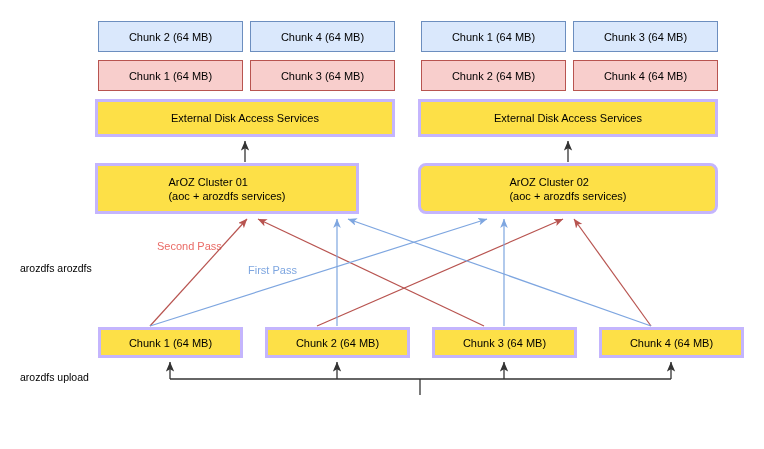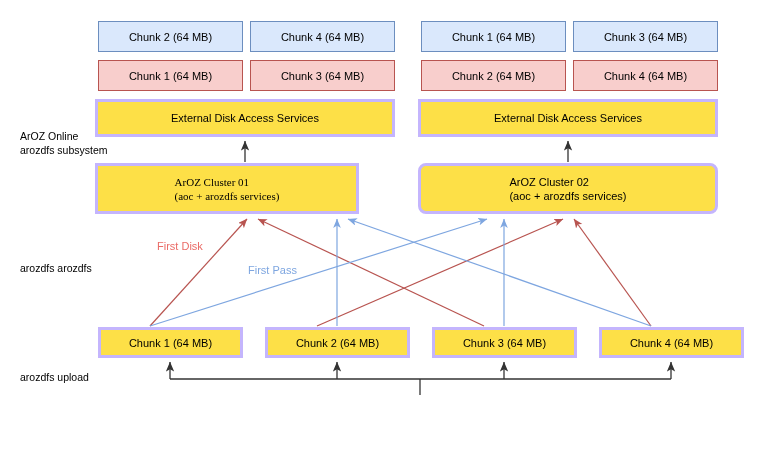--- a/index.html
+++ b/index.html
@@ -89,37 +89,35 @@
   <div class="box blue" style="left:573px; top:21px; width:145px; height:31px;">Chunk 3 (64 MB)</div>
 
   <div class="box red" style="left:98px;  top:60px; width:145px; height:31px;">Chunk 1 (64 MB)</div>
   <div class="box red" style="left:250px; top:60px; width:145px; height:31px;">Chunk 3 (64 MB)</div>
   <div class="box red" style="left:421px; top:60px; width:145px; height:31px;">Chunk 2 (64 MB)</div>
   <div class="box red" style="left:573px; top:60px; width:145px; height:31px;">Chunk 4 (64 MB)</div>
 
   <div class="box plain" style="left:95px;  top:99px; width:300px; height:38px;">External Disk Access Services</div>
   <div class="box plain" style="left:418px; top:99px; width:300px; height:38px;">External Disk Access Services</div>
 
-  <div class="box plain" style="left:95px;  top:163px; width:264px; height:51px;font-family:Liberation Serif, serif;">ArOZ Cluster 01
+  <div class="box plain" style="left:95px;  top:163px; width:264px; height:51px;">ArOZ Cluster 01
 (aoc + arozdfs services)</div>
   <div class="box plain" style="left:418px; top:163px; width:300px; height:51px;border-radius:8px;">ArOZ Cluster 02
 (aoc + arozdfs services)</div>
 
   <div class="box plain" style="left:98px;  top:327px; width:145px; height:31px;">Chunk 1 (64 MB)</div>
   <div class="box plain" style="left:265px; top:327px; width:145px; height:31px;">Chunk 2 (64 MB)</div>
   <div class="box plain" style="left:432px; top:327px; width:145px; height:31px;">Chunk 3 (64 MB)</div>
   <div class="box plain" style="left:599px; top:327px; width:145px; height:31px;">Chunk 4 (64 MB)</div>
 
 
-  <div class="side-label" style="left:20px; top:129px;">ArOZ Online
-arozdfs subsystem</div>
   <div class="side-label" style="left:20px; top:261px;">arozdfs arozdfs</div>
   <div class="side-label" style="left:20px; top:370px;">arozdfs upload</div>
 
-  <div class="pass-label first" style="left:157px; top:240px;">First Disk</div>
+  <div class="pass-label first" style="left:157px; top:240px;">Second Pass</div>
   <div class="pass-label second" style="left:248px; top:264px;">First Pass</div>
 
   <svg class="overlay" viewBox="0 0 764 449">
     <defs>
       <marker id="ah-dark" markerWidth="9" markerHeight="9" refX="7.4" refY="3.2" orient="auto" markerUnits="strokeWidth">
         <path d="M0,0 L7.6,3.2 L0,6.4 L1.9,3.2 z" fill="#333333"></path>
       </marker>
       <marker id="ah-red" markerWidth="9" markerHeight="9" refX="7.4" refY="3.2" orient="auto" markerUnits="strokeWidth">
         <path d="M0,0 L7.6,3.2 L0,6.4 L1.9,3.2 z" fill="#b85450"></path>
       </marker>

